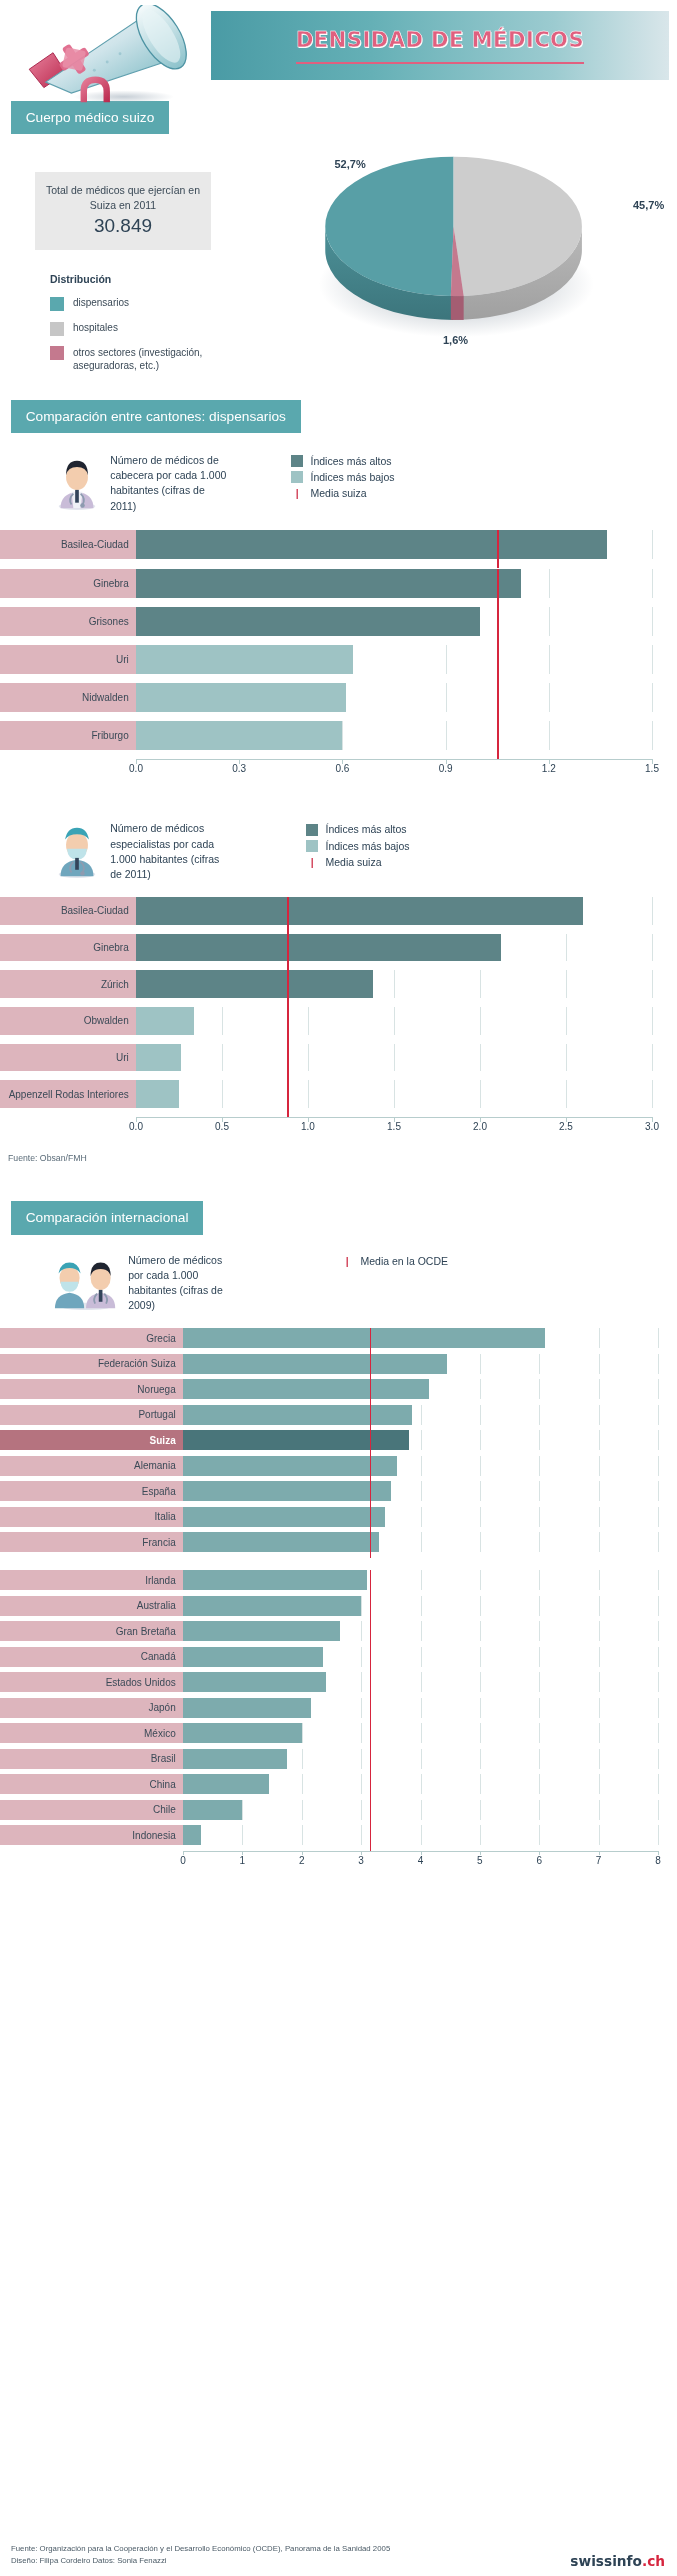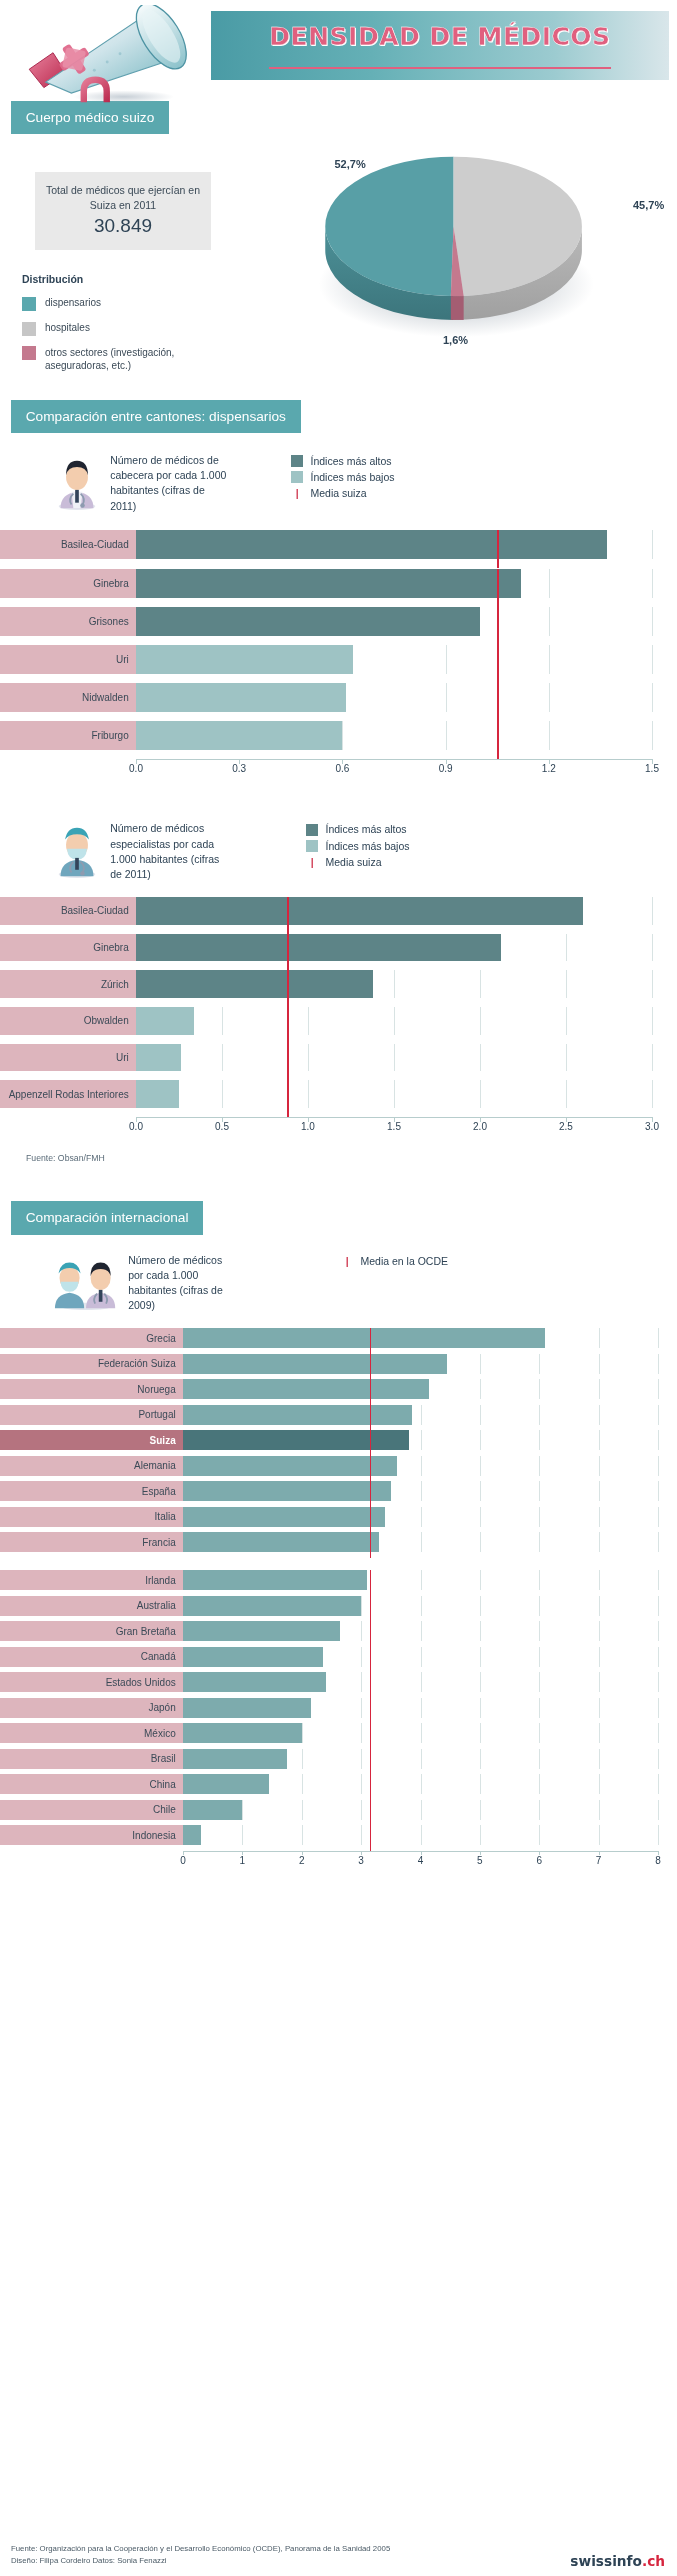--- a/index.html
+++ b/index.html
@@ -13,23 +13,23 @@
 
   
   .header-zone { position: relative; height: 101px; }
   .banner {
     position: absolute; left: 211px; top: 11px; width: 458px; height: 69px;
     background: linear-gradient(90deg, #4a9ba5 0%, #65b0b6 35%, #9ccbd0 75%, #d9e6ea 100%);
     display: flex; align-items: center; justify-content: center;
   }
   .banner-title {
     font-family: "DejaVu Sans", sans-serif;
-    font-weight: bold; font-size: 25px; letter-spacing: 0.5px;
+    font-weight: bold; font-size: 21px; letter-spacing: 0.5px;
     color: #e0607f; text-shadow: 0.9px 0.9px 0 #ffffff;
-    border-bottom: 2.7px solid #e0607f; padding-bottom: 16px;
+    border-bottom: 2.7px solid #e0607f; padding-bottom: 10px;
     -webkit-text-stroke: 0.4px #ffffff;
   }
   .megaphone { position: absolute; left: 9.2px; top: 4.6px; width: 234px; height: 101px; }
 
   
   .section-bar {
     background: #5aa8ae; color: #ffffff;
     font-size: 13.7px; padding: 9.2px 14.7px;
     display: inline-block;
   }
@@ -37,21 +37,21 @@
 
   
   .sec1 { position: relative; height: 256px; }
   .total-box {
     position: absolute; left: 35px; top: 38px; width: 176px;
     background: #e9e9e9; padding: 11px 7.3px 13px; text-align: center;
   }
   .total-label { font-size: 10.5px; line-height: 1.35; color: #3b4a57; }
   .total-value { font-size: 19px; margin-top: 3.7px; color: #2e4355; }
 
-  .dist-block { position: absolute; left: 22px; top: 139px; width: 197px; }
+  .dist-block { position: absolute; left: 50px; top: 139px; width: 197px; }
   .dist-title { font-size: 10.5px; font-weight: bold; color: #2e4355; margin-bottom: 11px; }
   .legend-row { display: flex; align-items: flex-start; margin-bottom: 10px; font-size: 10px; line-height: 1.3; }
   .swatch { width: 13.7px; height: 13.7px; flex: 0 0 13.7px; margin-right: 9.2px; margin-top: 0.9px; }
 
   .pie-wrap { position: absolute; left: 284px; top: 7.3px; width: 385px; height: 211px; }
   .pct { position: absolute; font-size: 11px; font-weight: bold; color: #2e4355; padding-left: 45px; }
 
   
   .chart-caption { display: flex; align-items: center; gap: 9.2px; }
   .doctor-icon { width: 48px; height: 53px; flex: 0 0 48px; }
@@ -457,21 +457,21 @@
         <div class="xtickmark" style="left: 66.6667%;"></div>
         <div class="xtick" style="left: 66.6667%;">2.0</div>
         <div class="xtickmark" style="left: 83.3333%;"></div>
         <div class="xtick" style="left: 83.3333%;">2.5</div>
         <div class="xtickmark" style="left: 100%;"></div>
         <div class="xtick" style="left: 100%;">3.0</div>
       </div>
     </div>
   </div>
 
-<div style="padding:11px 0 0 26px;">
+<div style="padding:11px 0 0 8px;">
   <span class="source-note">Fuente: Obsan/FMH</span>
 </div>
 
 <div class="section-bar-wrap" style="margin-top:37px">
   <div class="section-bar">Comparación internacional</div>
 </div>
 
 <div style="display:flex; align-items:flex-start; padding:18.3px 14.7px 0 53px; gap:103px;">
   <div class="chart-caption">
     <svg class="doctor-icon" style="width:66px;flex:0 0 66px" viewBox="0 0 72 58">

